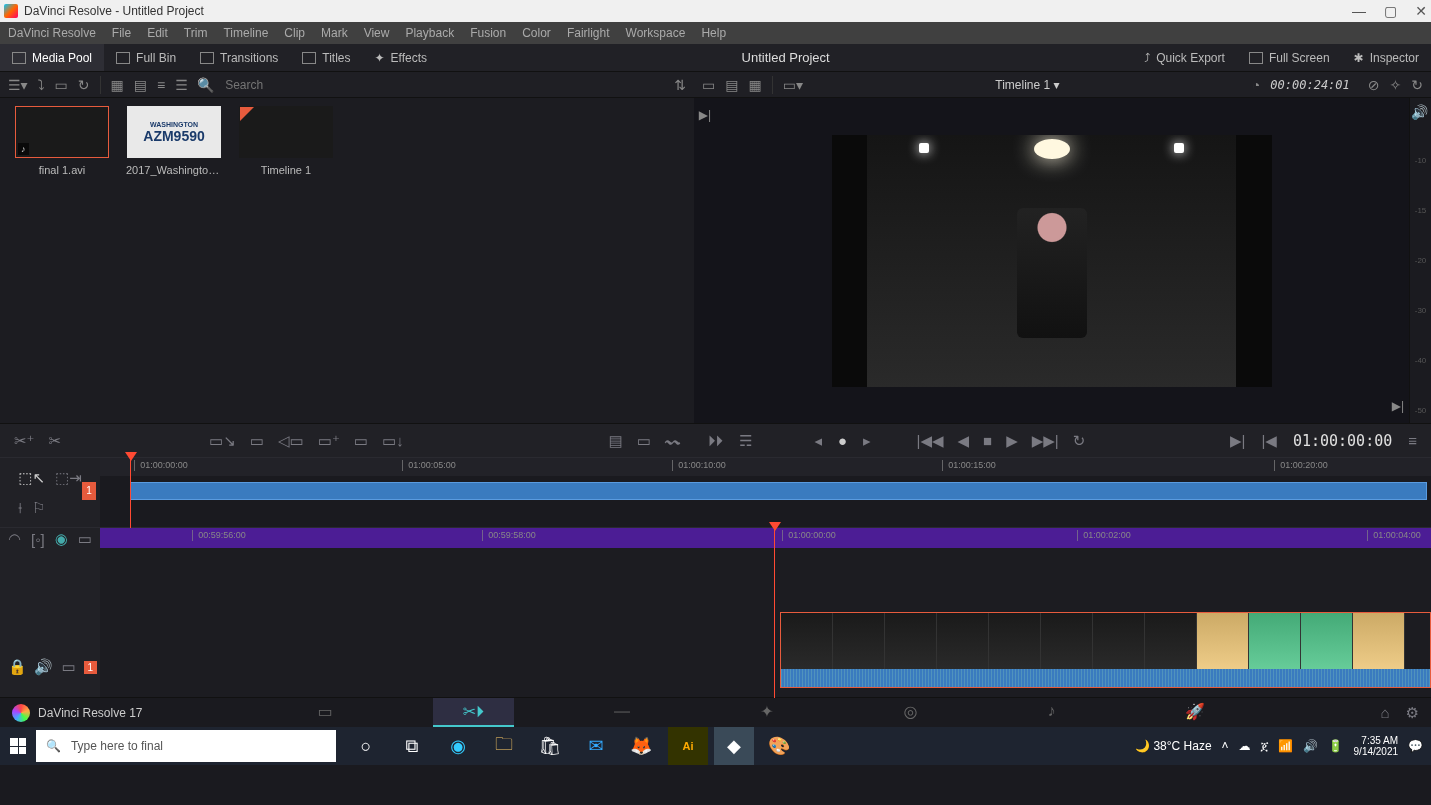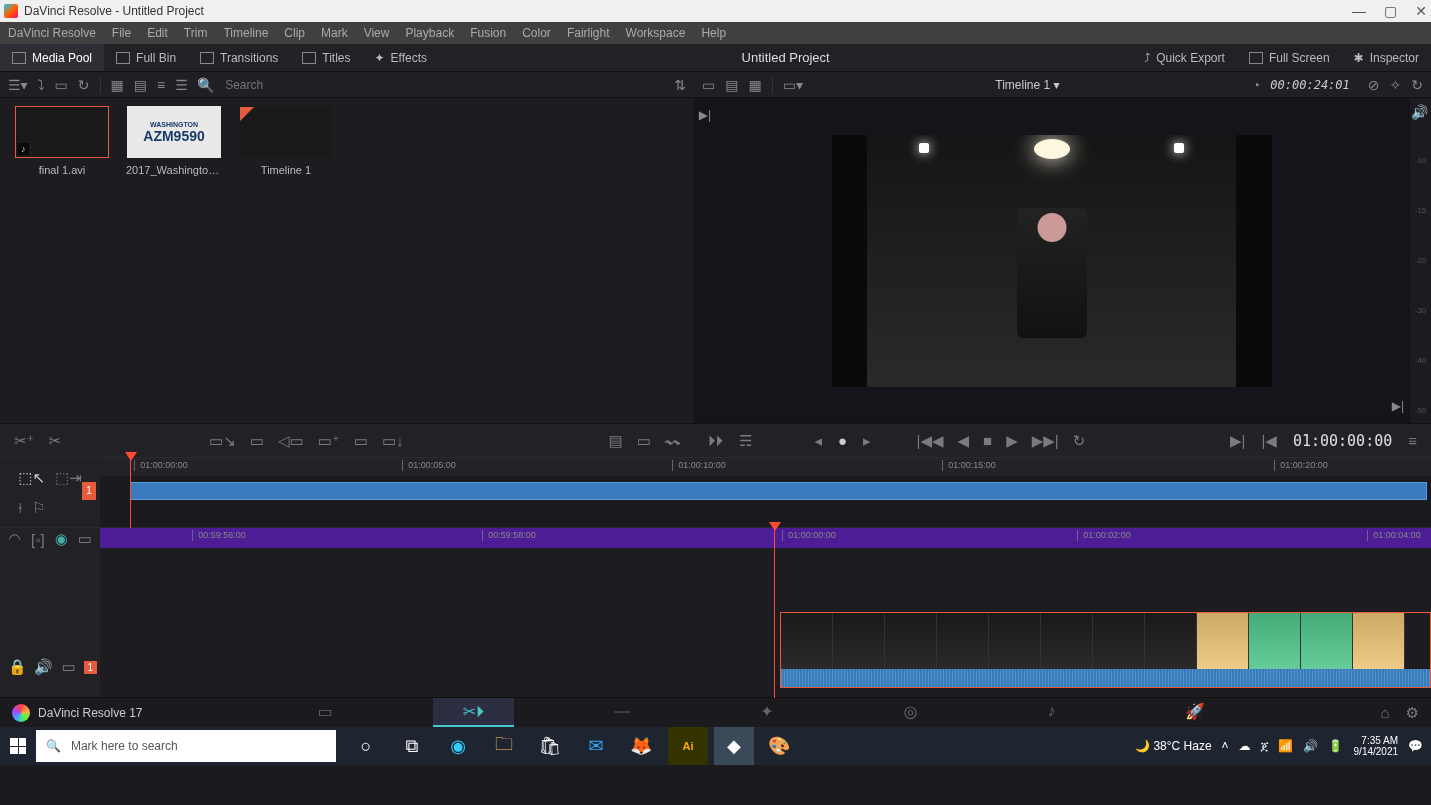--- a/index.html
+++ b/index.html
@@ -389,21 +389,21 @@
     <div class="winlogo">
         <div class="winlogo-grid">
           <span></span>
           <span></span>
           <span></span>
           <span></span>
         </div>
       </div>
     <div class="searchbox">
       <span>🔍</span>
-      <span>Mark here to search</span>
+      <span>Type here to final</span>
     </div>
   </div>
   <div class="tb-apps">
     <div class="tb-app">○</div>
     <div class="tb-app">⧉</div>
     <div class="tb-app" style="color:#3cf">◉</div>
     <div class="tb-app" style="color:#fc6">🗀</div>
     <div class="tb-app">🛍</div>
     <div class="tb-app" style="color:#3af">✉</div>
     <div class="tb-app" style="color:#f73">🦊</div>

